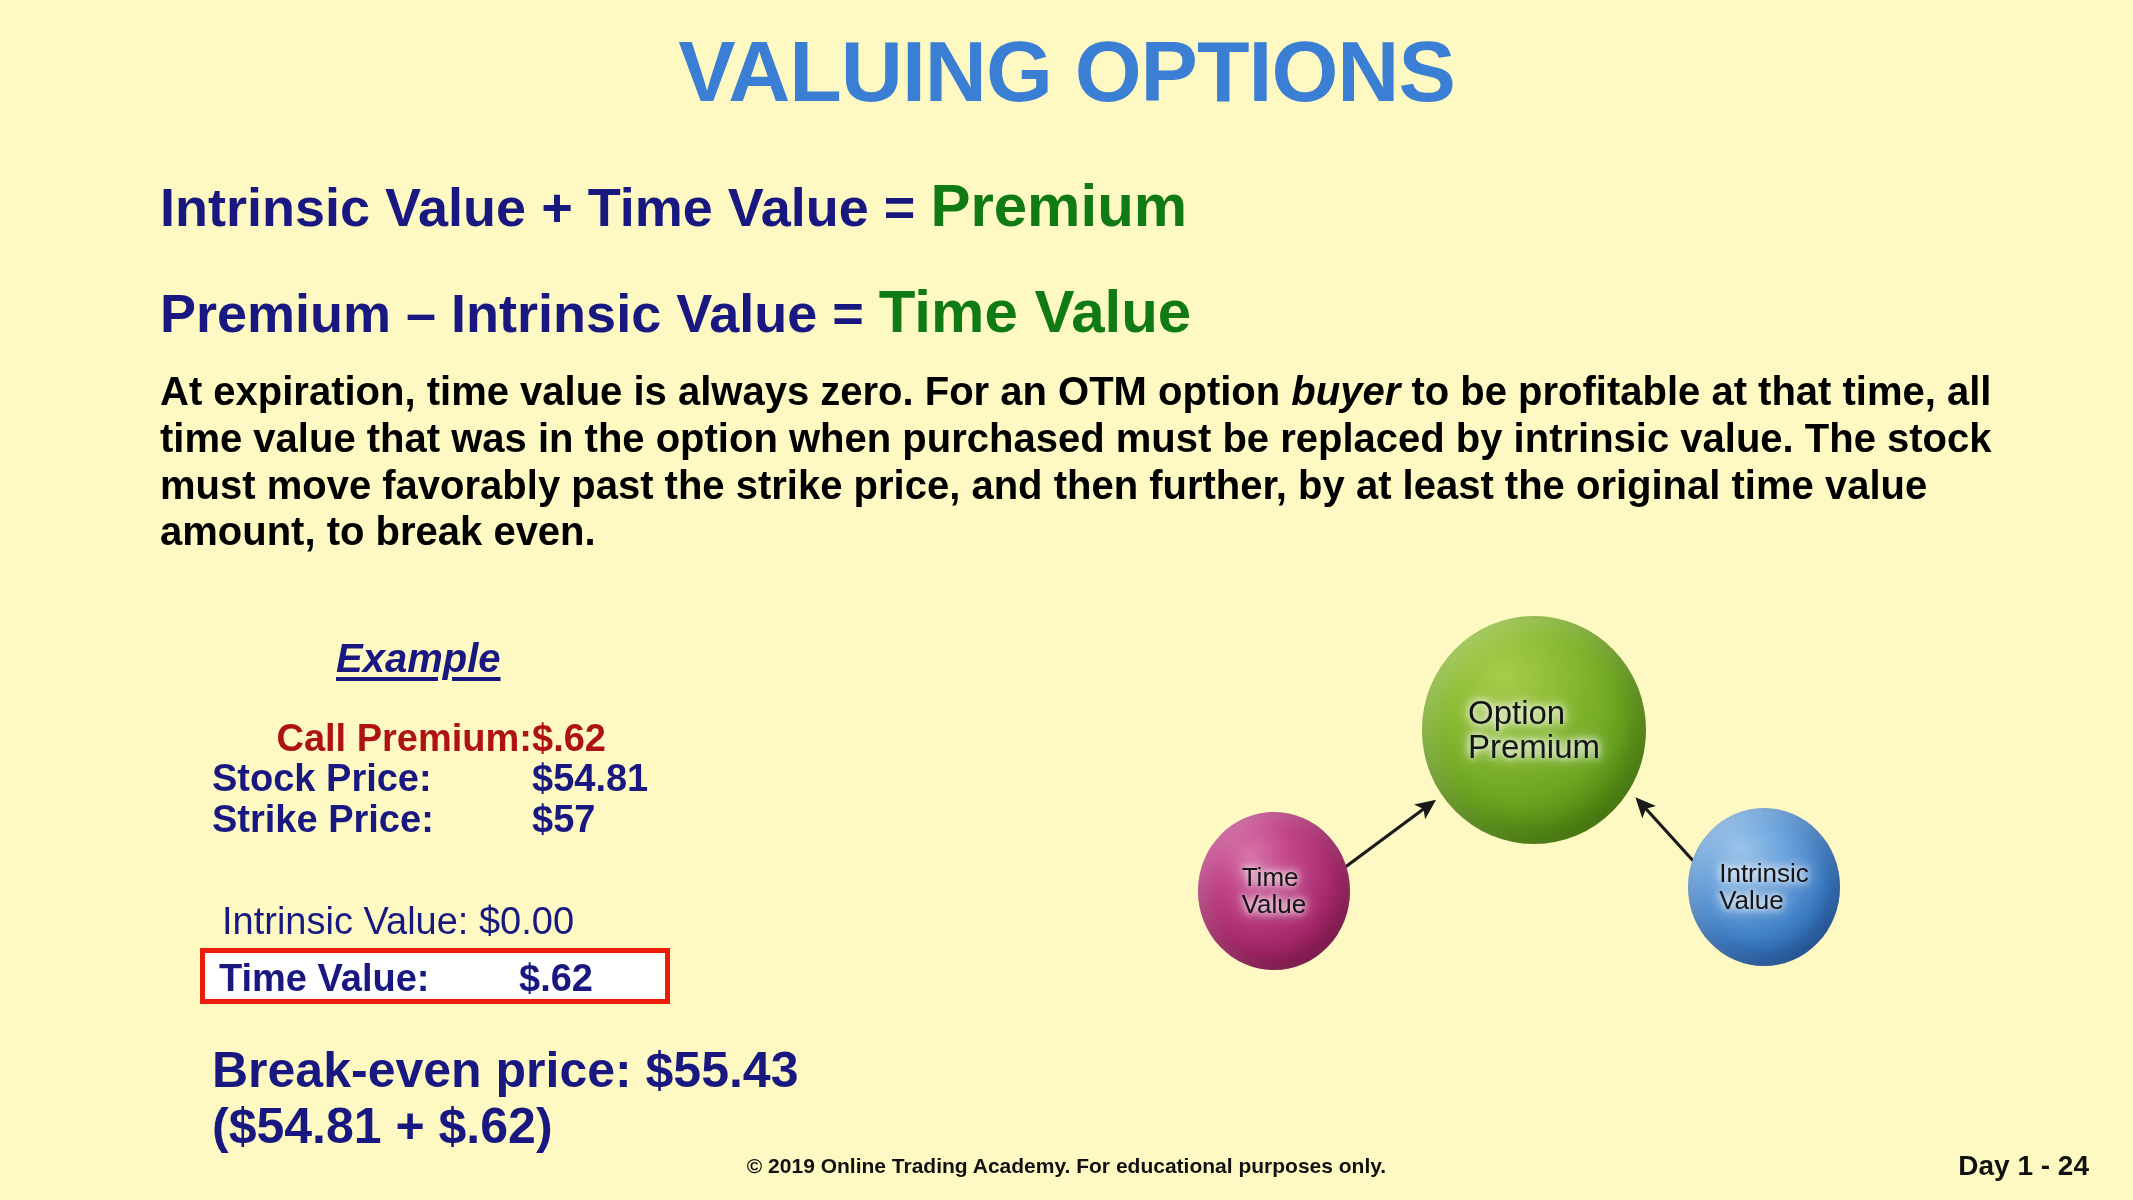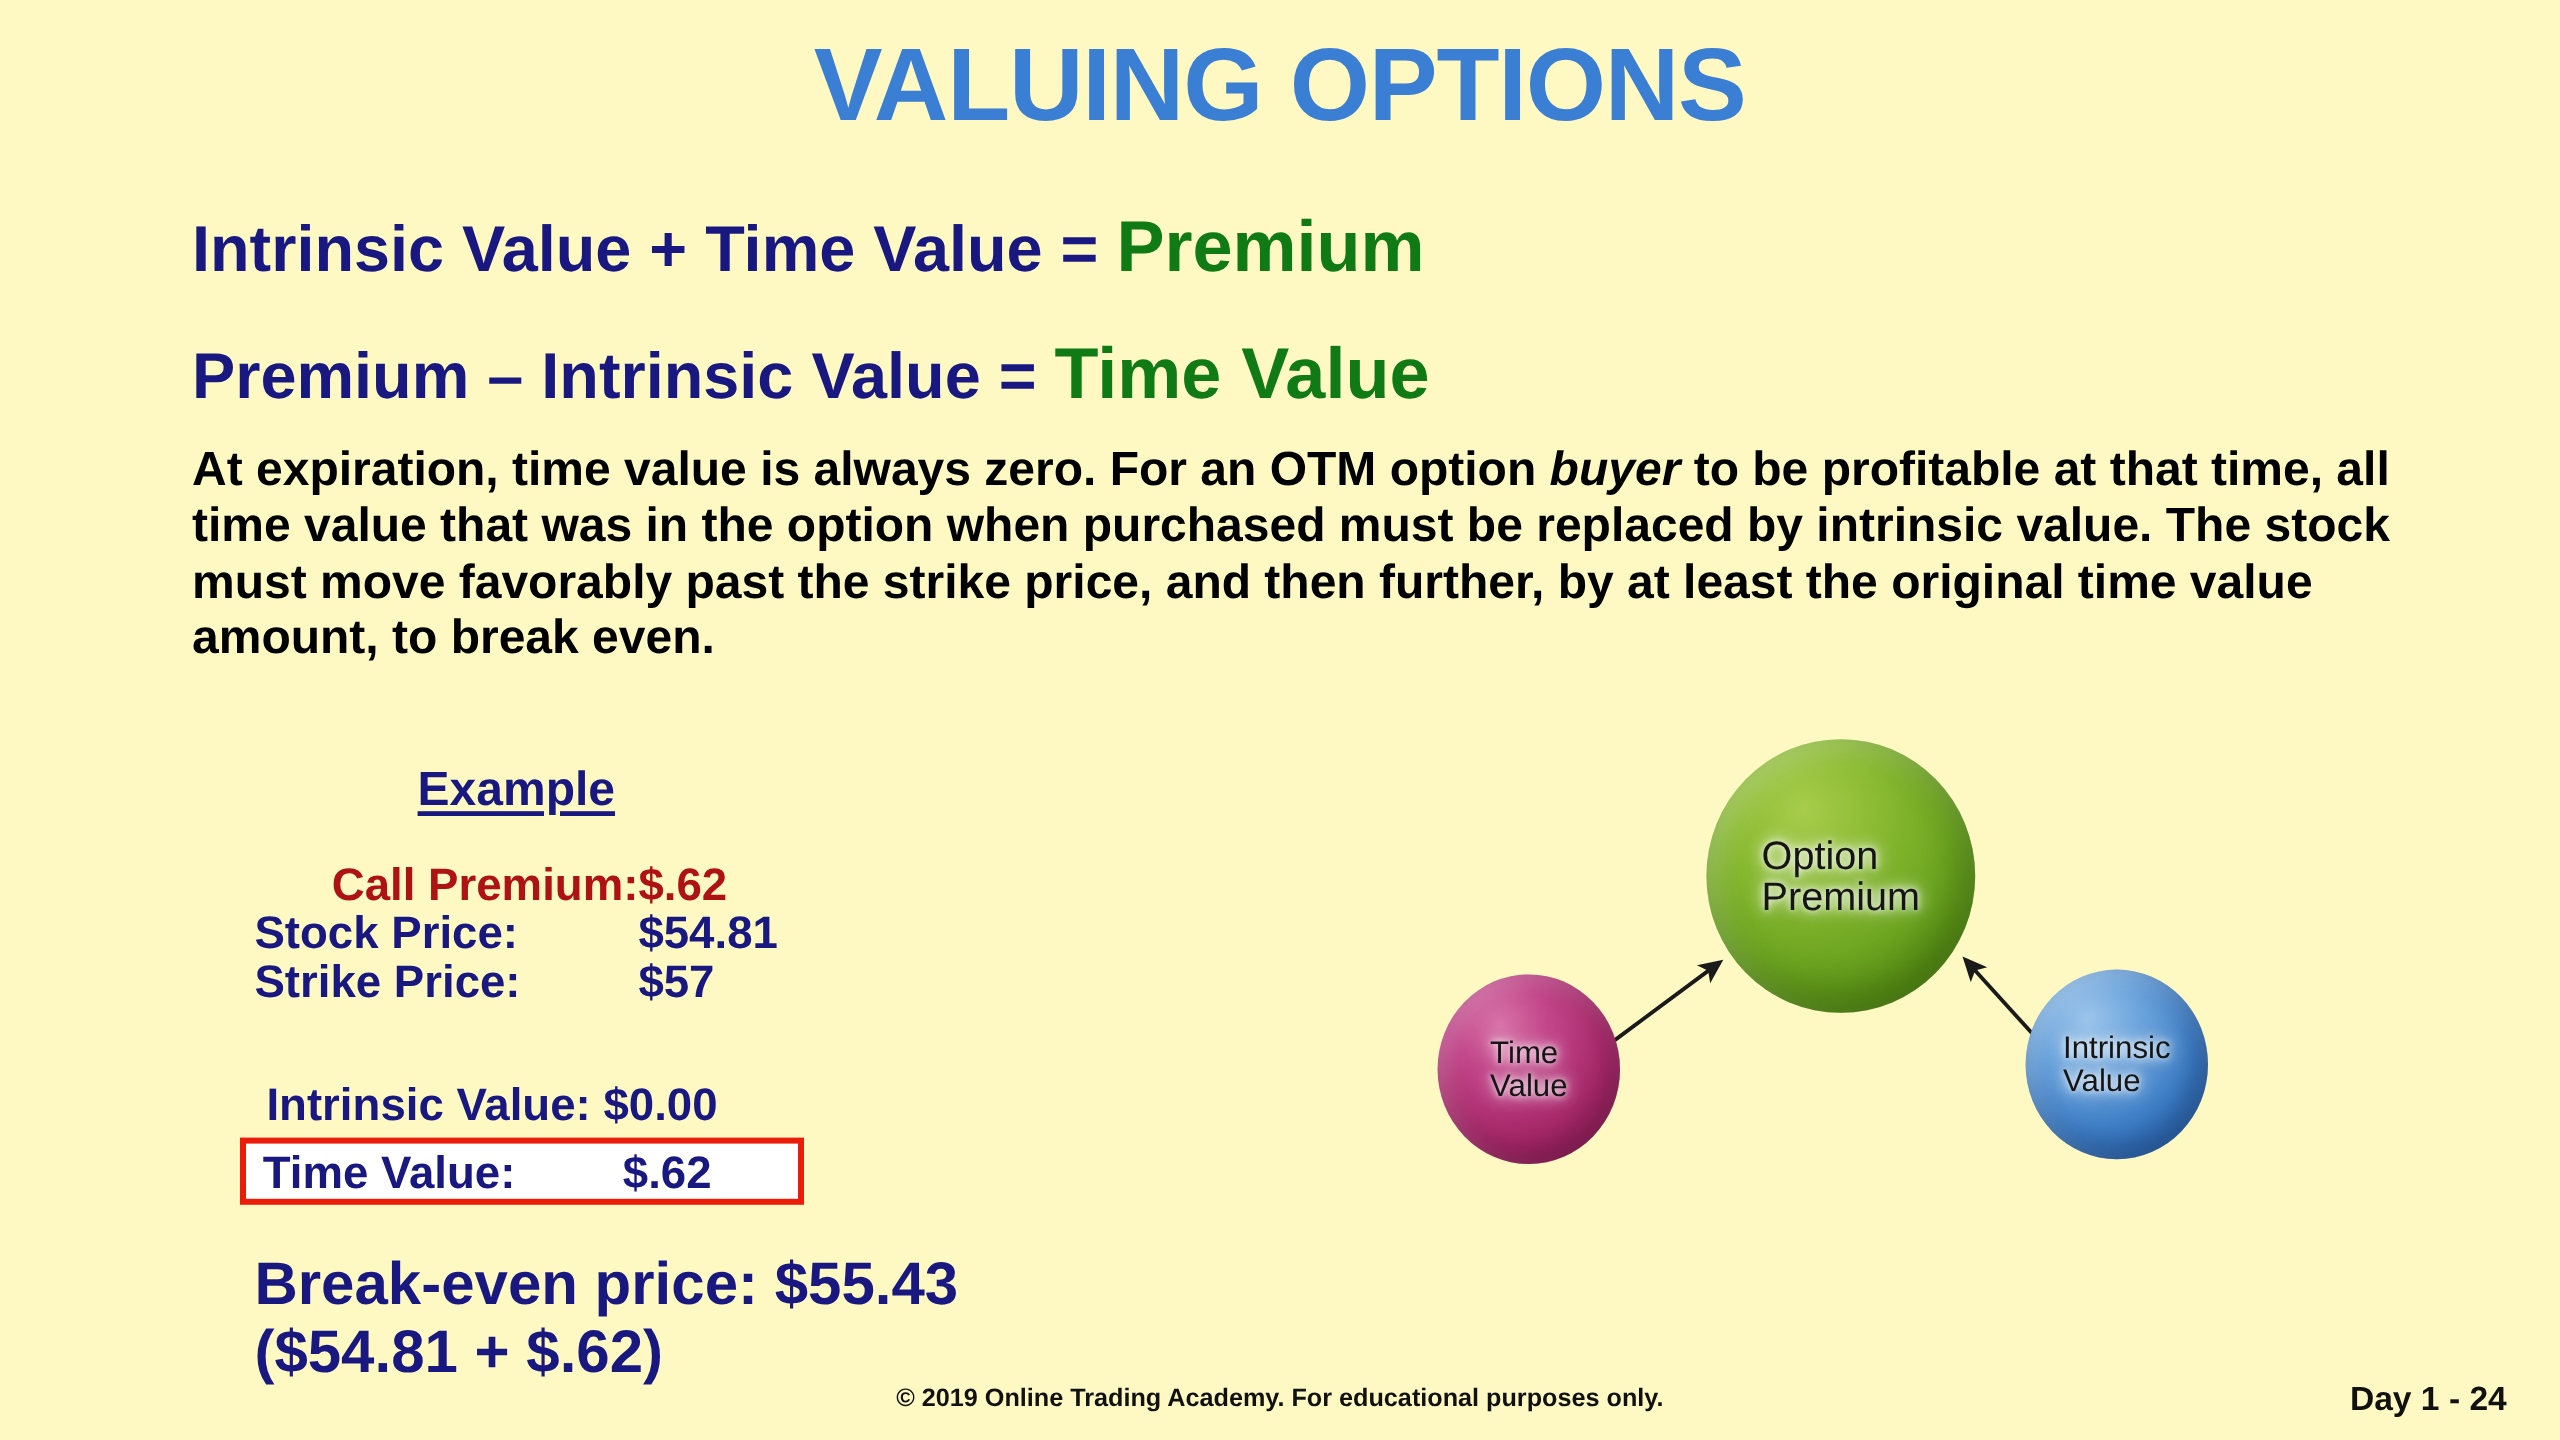--- a/index.html
+++ b/index.html
@@ -73,26 +73,27 @@
     text-align: left;
   }
   .body-paragraph .ital {
     font-style: italic;
   }
 
   
   .example-heading {
     position: absolute;
     top: 636px;
-    left: 348px;
+    left: 336px;
     font-size: 40px;
     font-weight: bold;
     color: #181880;
     text-decoration: underline;
     text-underline-offset: 5px;
+    font-style: italic;
   }
 
   .price-block {
     position: absolute;
     left: 212px;
     top: 718px;
     font-size: 38px;
     font-weight: bold;
     line-height: 1.06;
   }
@@ -104,21 +105,21 @@
   .price-row .val { display: inline-block; }
   .row-red  { color: #AE1213; text-align: right; }
   .row-navy { color: #181880; }
 
   
   .iv-row {
     position: absolute;
     left: 222px;
     top: 900px;
     font-size: 38px;
-    font-weight: bold;
+    font-weight: normal;
     color: #181880;
     white-space: nowrap;
   }
 
   .tv-box {
     position: absolute;
     left: 200px;
     top: 948px;
     width: 470px;
     height: 56px;

